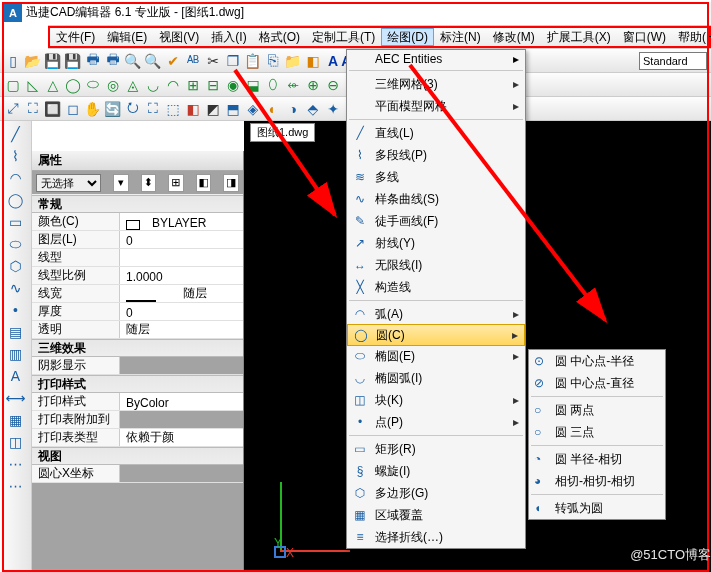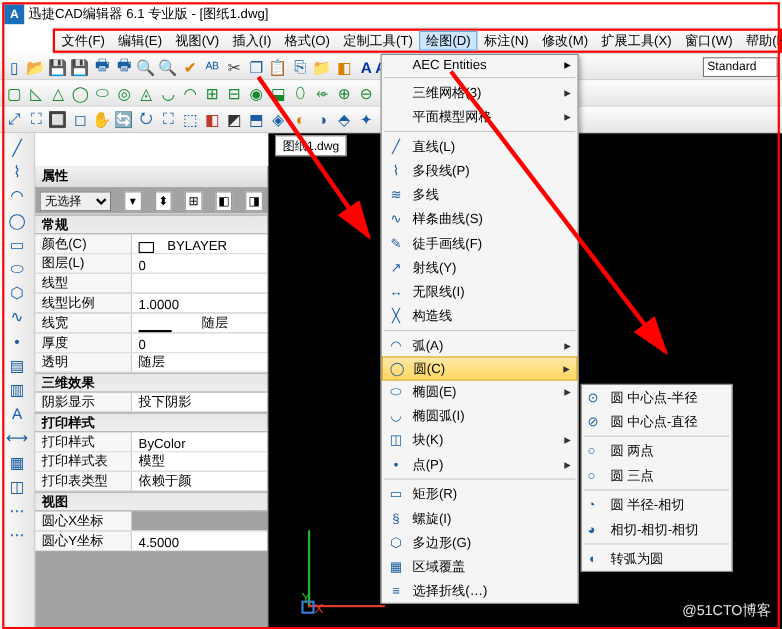--- a/index.html
+++ b/index.html
@@ -53,21 +53,21 @@
   .dropdown .sep { height:1px; background:#c8c8c8; margin:2px 2px;}
   .dropdown .row.hl { background:linear-gradient(#ffe9a8,#ffd65e); border:1px solid #d6a100; height:22px; margin:-1px 0;}
   .dropdown .top { height:18px; display:flex; align-items:center; padding:0 6px 0 28px; position:relative;}
   .dropdown .top .ar{margin-left:auto;}
   
   .submenu { position:absolute; top:349px; left:528px; width:138px; background:#f5f5f5; border:1px solid #888; box-shadow:2px 2px 4px rgba(0,0,0,.3); z-index:21; font-size:12px;}
   .submenu .row { height:22px; display:flex; align-items:center; padding:0 6px 0 26px; position:relative; cursor:default;}
   .submenu .row .ic{position:absolute; left:5px; width:16px; color:#1a5fa3;}
   .submenu .sep { height:1px; background:#c8c8c8; margin:2px 2px;}
 
-  .watermark { position:absolute; right:10px; bottom:8px; color:#e5e5e5; font-size:13px; z-index:30;}
+  .watermark { position:absolute; right:0; bottom:8px; color:#e5e5e5; font-size:13px; z-index:30;}
 
   .red-arrow { position:absolute; z-index:25; pointer-events:none;}
 </style>
 </head>
 <body>
 
 <div class="outer-red"></div>
 
 <div class="titlebar">
   <div class="app-icon">A</div>
@@ -221,44 +221,38 @@
         <div class="v">0</div>
       </div>
     <div class="pal-kv">
         <div class="k">透明</div>
         <div class="v">随层</div>
       </div>
 
     <div class="pal-group">三维效果</div>
     <div class="pal-kv">
         <div class="k">阴影显示</div>
-        <div class="v">投下阴影</div>
       </div>
 
     <div class="pal-group">打印样式</div>
     <div class="pal-kv">
         <div class="k">打印样式</div>
         <div class="v">ByColor</div>
       </div>
     <div class="pal-kv">
-        <div class="k">打印样式表</div>
-        <div class="v">模型</div>
+        <div class="k">打印表附加到</div>
       </div>
     <div class="pal-kv">
         <div class="k">打印表类型</div>
         <div class="v">依赖于颜</div>
       </div>
 
     <div class="pal-group">视图</div>
     <div class="pal-kv">
         <div class="k">圆心X坐标</div>
-      </div>
-    <div class="pal-kv">
-        <div class="k">圆心Y坐标</div>
-        <div class="v">4.5000</div>
       </div>
   </div>
 
   <div class="canvas">
     <div class="canvas-tab">图纸1.dwg</div>
     <div class="axes">
       <div class="yline"></div>
         <div class="xline"></div>
         <div class="zc"></div>
       <div class="yl">Y</div>

